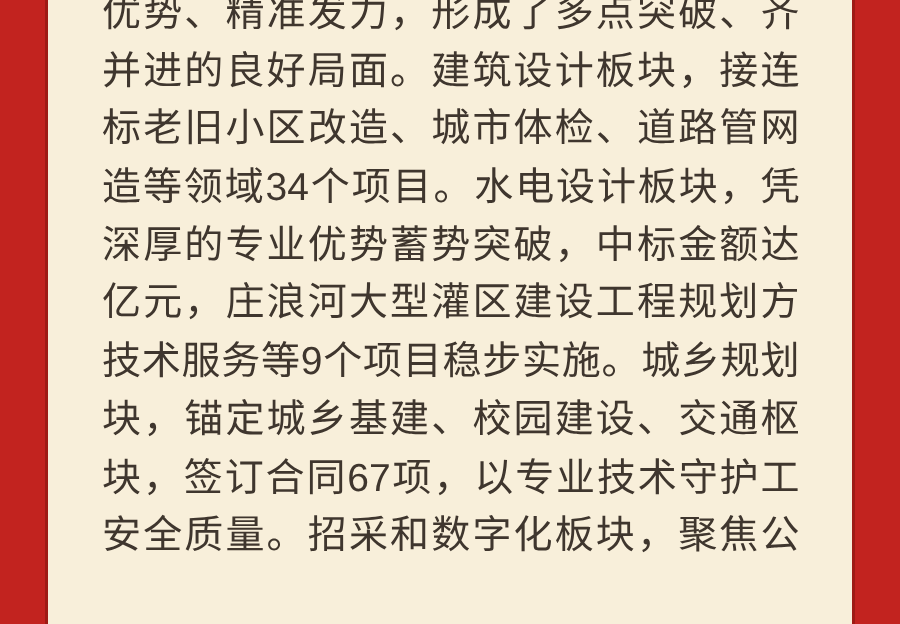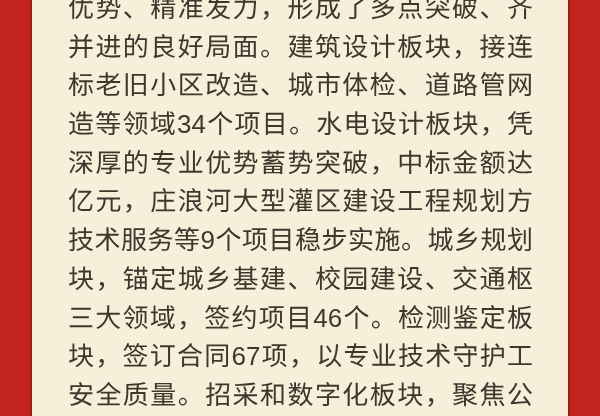--- a/index.html
+++ b/index.html
@@ -66,17 +66,16 @@
   <div class="frame-bar right"></div>
   <div class="content">
       <div class="text-line">优势、精准发力，形成了多点突破、齐头</div>
       <div class="text-line">并进的良好局面。建筑设计板块，接连中</div>
       <div class="text-line">标老旧小区改造、城市体检、道路管网改</div>
       <div class="text-line">造等领域34个项目。水电设计板块，凭借</div>
       <div class="text-line">深厚的专业优势蓄势突破，中标金额达2.4</div>
       <div class="text-line">亿元，庄浪河大型灌区建设工程规划方案</div>
       <div class="text-line">技术服务等9个项目稳步实施。城乡规划板</div>
       <div class="text-line">块，锚定城乡基建、校园建设、交通枢纽</div>
-      <div class="text-line">三大领域，签约项目46个。检测鉴定板</div>
       <div class="text-line">块，签订合同67项，以专业技术守护工程</div>
       <div class="text-line">安全质量。招采和数字化板块，聚焦公路</div>
     </div>
 </div>
 
 </body></html>

